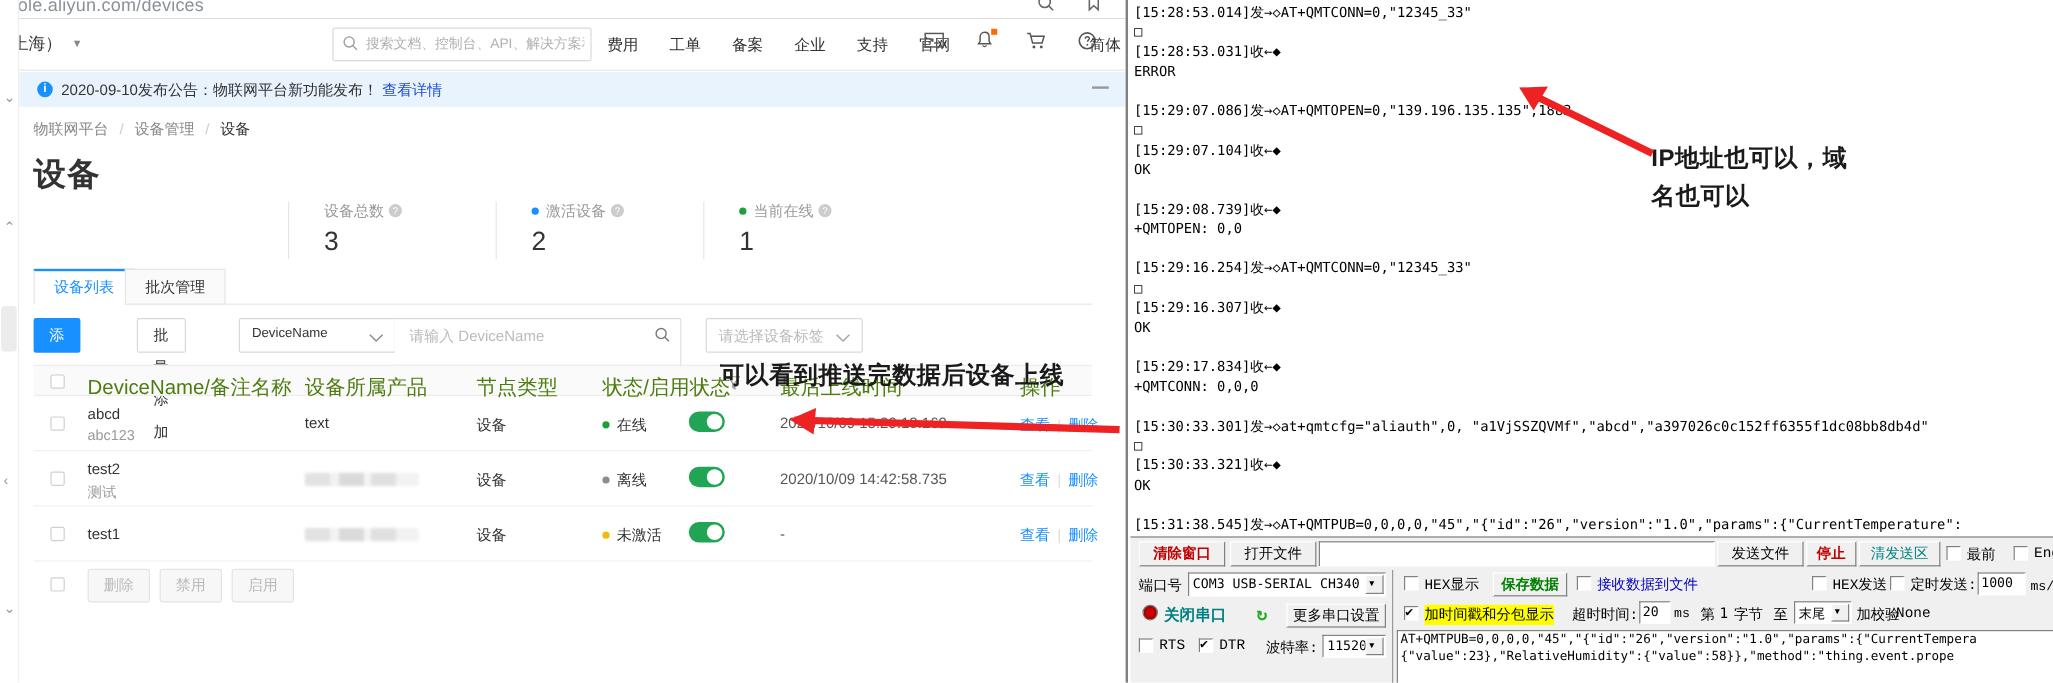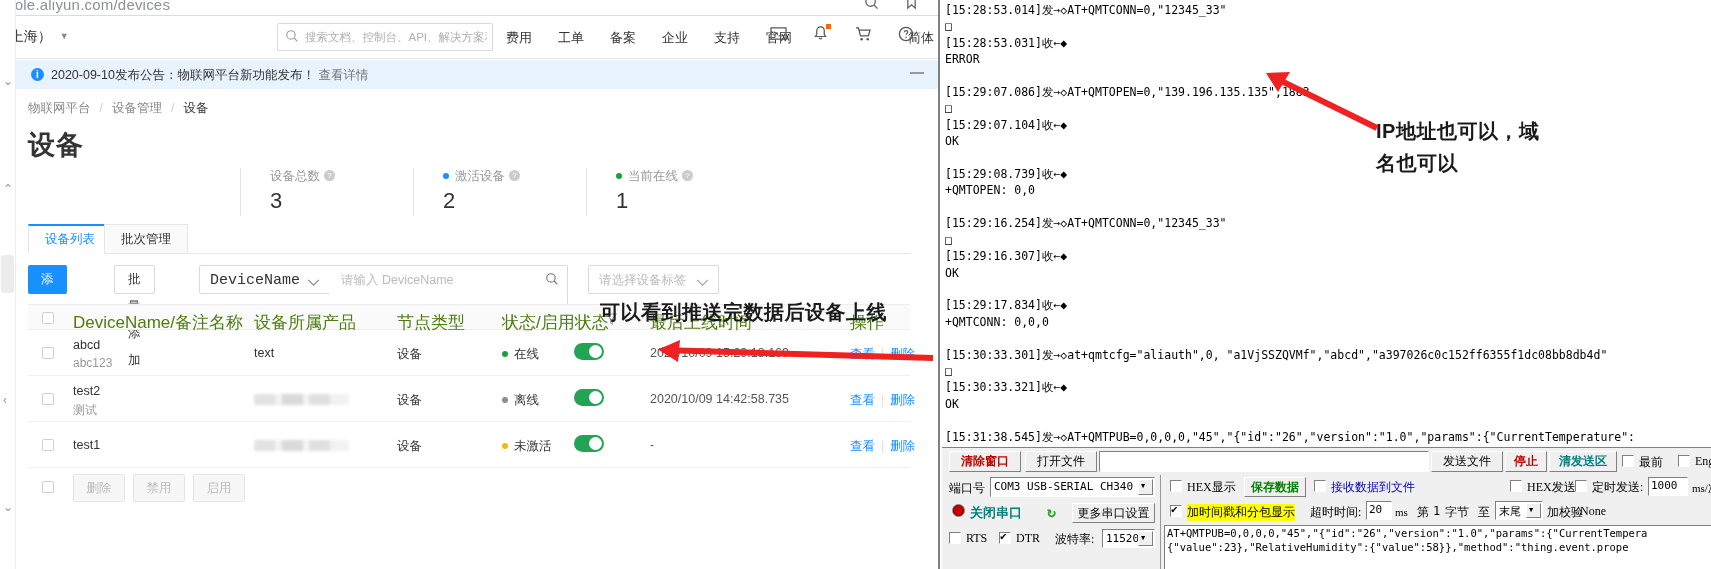--- a/index.html
+++ b/index.html
@@ -27,21 +27,21 @@
   .gsearch input::placeholder { color:#b0b0b0; }
   .navlinks { position:absolute; left:506px; top:13px; font-size:13px; color:#333; white-space:nowrap; }
   .navlinks a { color:#333; text-decoration:none; margin-right:26px; }
   .naviconset { position:absolute; left:770px; top:9px; }
   .naviconset > span { display:inline-block; margin-right:22px; vertical-align:middle; position:relative; }
   .lang { position:absolute; right:4px; top:13px; font-size:13px; color:#333; white-space:nowrap; }
 
   .notice { position:absolute; left:16px; top:60px; width:922px; height:29px; background:#e8f3fe; }
   .notice .nin { position:absolute; left:15px; top:7px; font-size:12.5px; color:#333; white-space:nowrap; }
   .notice .ico { display:inline-block; width:13px; height:13px; border-radius:50%; background:#1890ff; color:#fff; font-size:10px; line-height:13px; text-align:center; font-weight:bold; vertical-align:middle; margin-right:7px; position:relative; top:-1px; }
-  .notice a { color:#737373; text-decoration:none; }
+  .notice a { color:#1d4ed8; text-decoration:none; }
   .notice .dash { position:absolute; right:14px; top:12px; width:14px; height:2px; background:#999; }
 
   .crumb { position:absolute; left:28px; top:100px; font-size:12.5px; color:#888; white-space:nowrap; }
   .crumb .sep { margin:0 9px; color:#ccc; }
   .crumb .cur { color:#333; }
 
   .ptitle { position:absolute; left:28px; top:127px; font-size:27px; font-weight:bold; color:#333; letter-spacing:1px; }
 
   .prodsel { position:absolute; left:28px; top:177px; width:156px; height:29px; border:1px solid #d9d9d9; background:#fff; border-radius:2px; }
   .prodsel .lbl { position:absolute; left:11px; top:6px; font-size:12.5px; color:#333; }
@@ -55,21 +55,21 @@
   .stat .val { font-size:22px; color:#333; margin-top:3px; }
 
   .tabs { position:absolute; left:28px; top:224px; width:882px; height:30px; border-bottom:1px solid #e6e6e6; }
   .tab { position:absolute; top:0; height:30px; line-height:28px; font-size:12.5px; padding:0 16px; border:1px solid #e6e6e6; background:#fafafa; color:#333; }
   .tab.active { background:#fff; color:#1890ff; border-top:2px solid #1890ff; border-bottom:1px solid #fff; line-height:27px; }
 
   .ftoolbar { position:absolute; left:28px; top:265px; height:29px; }
   .btnprim { position:absolute; left:0; top:0; height:29px; line-height:29px; padding:0 13px; background:#1890ff; color:#fff; font-size:12.5px; border-radius:2px; }
   .btnsec { position:absolute; left:86px; top:0; height:29px; line-height:27px; padding:0 13px; background:#fff; color:#333; font-size:12.5px; border:1px solid #d9d9d9; border-radius:2px; }
   .fsel { position:absolute; left:171px; top:0; width:131px; height:29px; border:1px solid #d9d9d9; background:#fff; border-radius:2px 0 0 2px; }
-  .fsel .lbl { position:absolute; left:10px; top:6px; font-size:15px; color:#333;font-family:Liberation Mono, monospace; }
+  .fsel .lbl { position:absolute; left:10px; top:6px; font-size:11px; color:#333; }
   .fsel .cv { position:absolute; right:9px; top:7px; }
   .finput { position:absolute; left:301px; top:0; width:239px; height:40px; border:1px solid #d9d9d9; border-left:0; background:#fff; border-radius:0 2px 2px 0; }
   .finput input { position:absolute; left:10px; top:0; width:195px; height:27px; border:0; outline:0; background:transparent; font-size:12.5px; color:#333; font-family:inherit; }
   .finput input::placeholder { color:#bbb; }
   .finput .sic { position:absolute; right:8px; top:6px; }
   .tagsel { position:absolute; left:560px; top:0; width:131px; height:29px; border:1px solid #d9d9d9; background:#fff; border-radius:2px; }
   .tagsel .lbl { position:absolute; left:10px; top:6px; font-size:12.5px; color:#bbb; }
   .tagsel .cv { position:absolute; right:9px; top:7px; }
 
   .thead { position:absolute; left:28px; top:304px; width:882px; height:26px; background:#fafafa; border-top:1px solid #ededed; border-bottom:1px solid #ededed; }
@@ -111,21 +111,21 @@
   
   #serial { position:absolute; left:938px; top:0; width:773px; height:569px; background:#fff; border-left:2px solid #808080; font-family:"DejaVu Sans Mono","Liberation Mono",monospace; }
   #log { position:absolute; left:2px; top:0; width:771px; height:447px; overflow:hidden; background:#fff; padding:2px 0 0 3px; }
   .lg { font-size:11.5px; line-height:16.4px; color:#000; white-space:pre; }
 
   .ctrl { position:absolute; left:2px; top:447px; width:771px; height:122px; background:#f0f0f0; border-top:1px solid #808080; }
   .row1 { position:absolute; left:0; top:2px; height:24px; width:771px; }
   .btn3d { position:absolute; height:21px; line-height:19px; text-align:center; font-size:12px;
            background:#f0f0f0; border:1px solid; border-color:#fff #808080 #808080 #fff; font-family:"Liberation Sans",sans-serif; }
   .field3d { position:absolute; background:#fff; border:1px solid; border-color:#808080 #fff #fff #808080; font-size:11px; }
-  .lbl3d { position:absolute; font-size:12px; color:#000; font-family:Liberation Serif, serif; white-space:nowrap; }
+  .lbl3d { position:absolute; font-size:12px; color:#000; font-family:Liberation Mono, monospace; white-space:nowrap; }
   .chk { position:absolute; width:12px; height:12px; background:#fff; border:1px solid; border-color:#808080 #fff #fff #808080; }
   .chk.on:after { content:"✔"; position:absolute; left:0px; top:-3px; font-size:11px; color:#000; }
   .hl { background:#ffff00; }
   .sel3d { position:absolute; background:#fff; border:1px solid; border-color:#808080 #fff #fff #808080; font-size:11px; }
   .sel3d .ar { position:absolute; right:1px; top:1px; width:15px; bottom:1px; background:#f0f0f0; border:1px solid; border-color:#fff #808080 #808080 #fff; }
   .sel3d .ar:after { content:"▼"; position:absolute; left:2px; top:2px; font-size:7px; color:#000; }
   .sel3d .tx { position:absolute; left:3px; top:2px; font-family:"DejaVu Sans Mono",monospace; font-size:11px; color:#000; white-space:nowrap; }
   .sendbox { position:absolute; left:404px; top:76px; width:367px; height:46px; background:#fff; border:1px solid; border-color:#808080 #fff #fff #808080; overflow:hidden; padding:1px 2px; }
   .sendbox .t { font-size:10.5px; line-height:13.5px; color:#000; white-space:pre-wrap; word-break:break-all; }
 </style>
@@ -380,21 +380,21 @@
   </div>
 
   <div class="ctrl">
 
     <div class="row1">
       <span class="btn3d" style="left:7px;top:1px;width:72px;color:#c00000;font-weight:bold;">清除窗口</span>
       <span class="btn3d" style="left:83px;top:1px;width:72px;color:#000;">打开文件</span>
       <span class="field3d" style="left:157px;top:1px;width:330px;height:21px;"></span>
       <span class="btn3d" style="left:489px;top:1px;width:72px;color:#000;">发送文件</span>
       <span class="btn3d" style="left:563px;top:1px;width:42px;color:#c00000;font-weight:bold;">停止</span>
-      <span class="btn3d" style="left:607px;top:1px;width:68px;color:#008080;font-weight:bold;">清发送区</span>
+      <span class="btn3d" style="left:607px;top:1px;width:68px;color:#008080;font-weight:normal;">清发送区</span>
       <span class="chk" style="left:680px;top:5px;"></span>
       <span class="lbl3d" style="left:697px;top:4px;">最前</span>
       <span class="chk" style="left:736px;top:5px;"></span>
       <span class="lbl3d" style="left:753px;top:4px;">English</span>
 
     </div>
 
     <span class="lbl3d" style="left:7px;top:32px;">端口号</span>
     <span class="sel3d" style="left:48px;top:29px;width:165px;height:20px;">
       <span class="tx">COM3 USB-SERIAL CH340</span>

